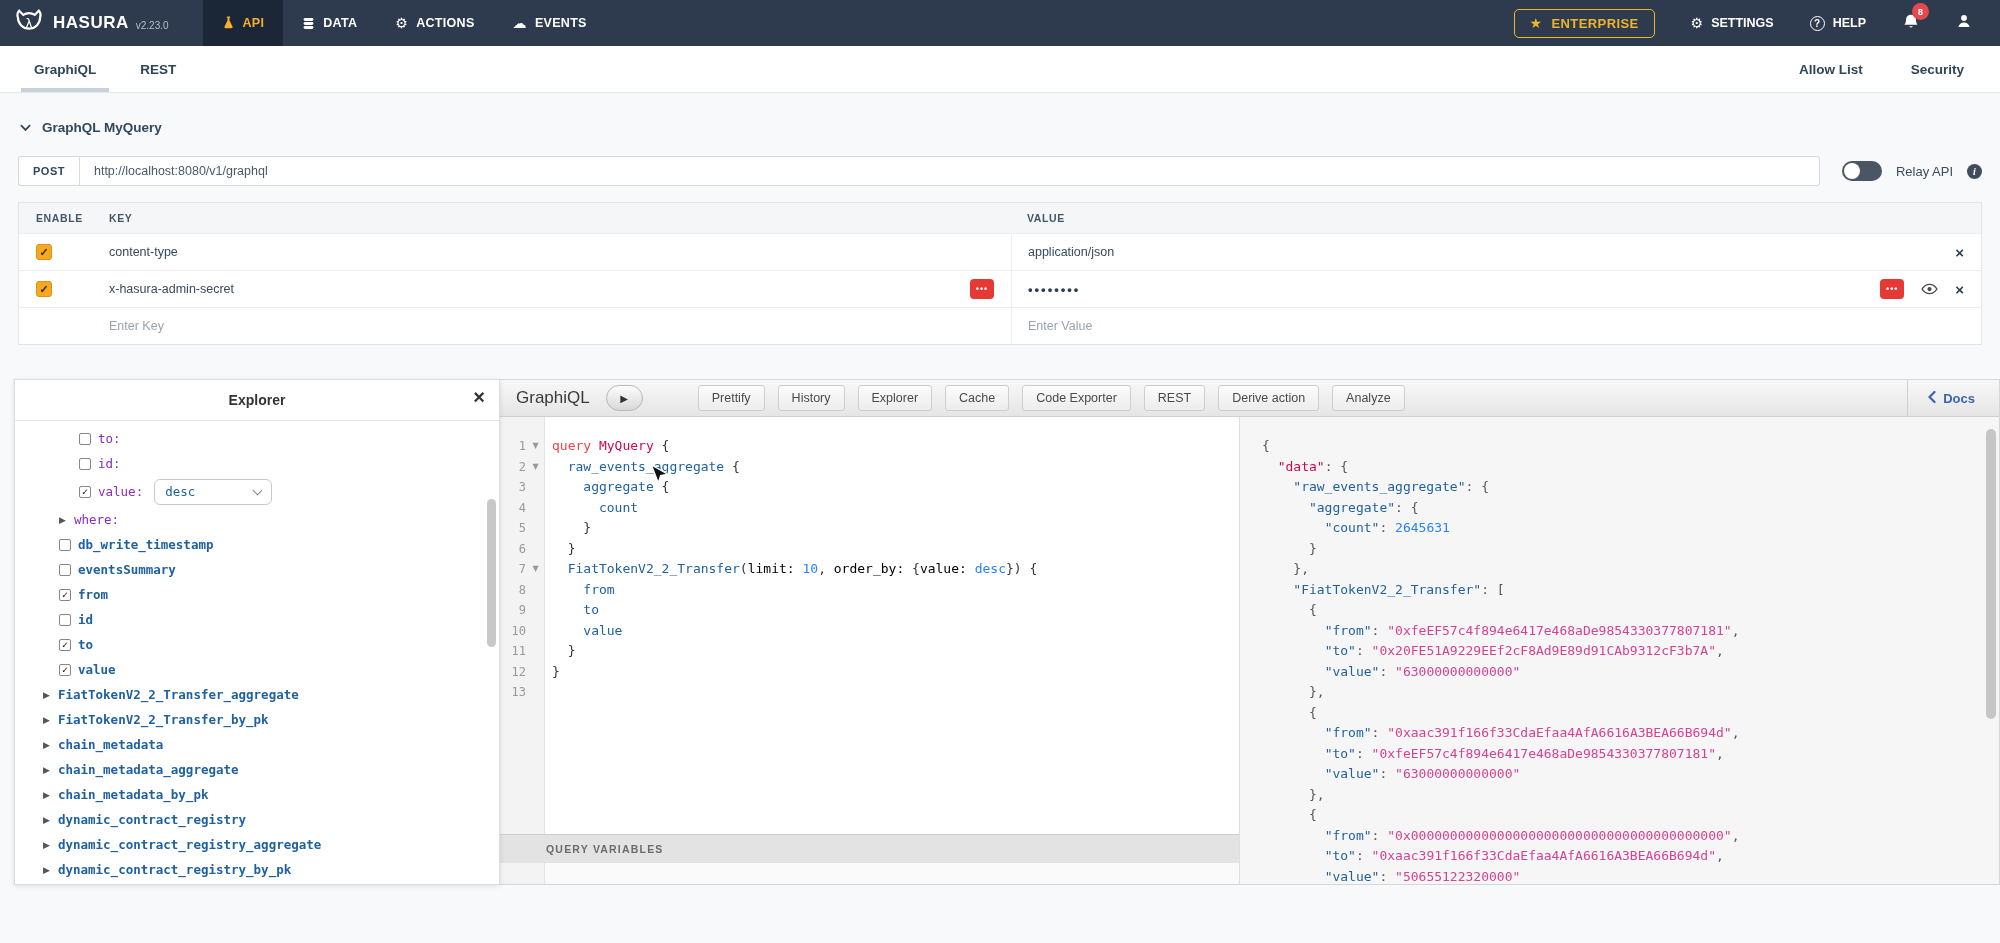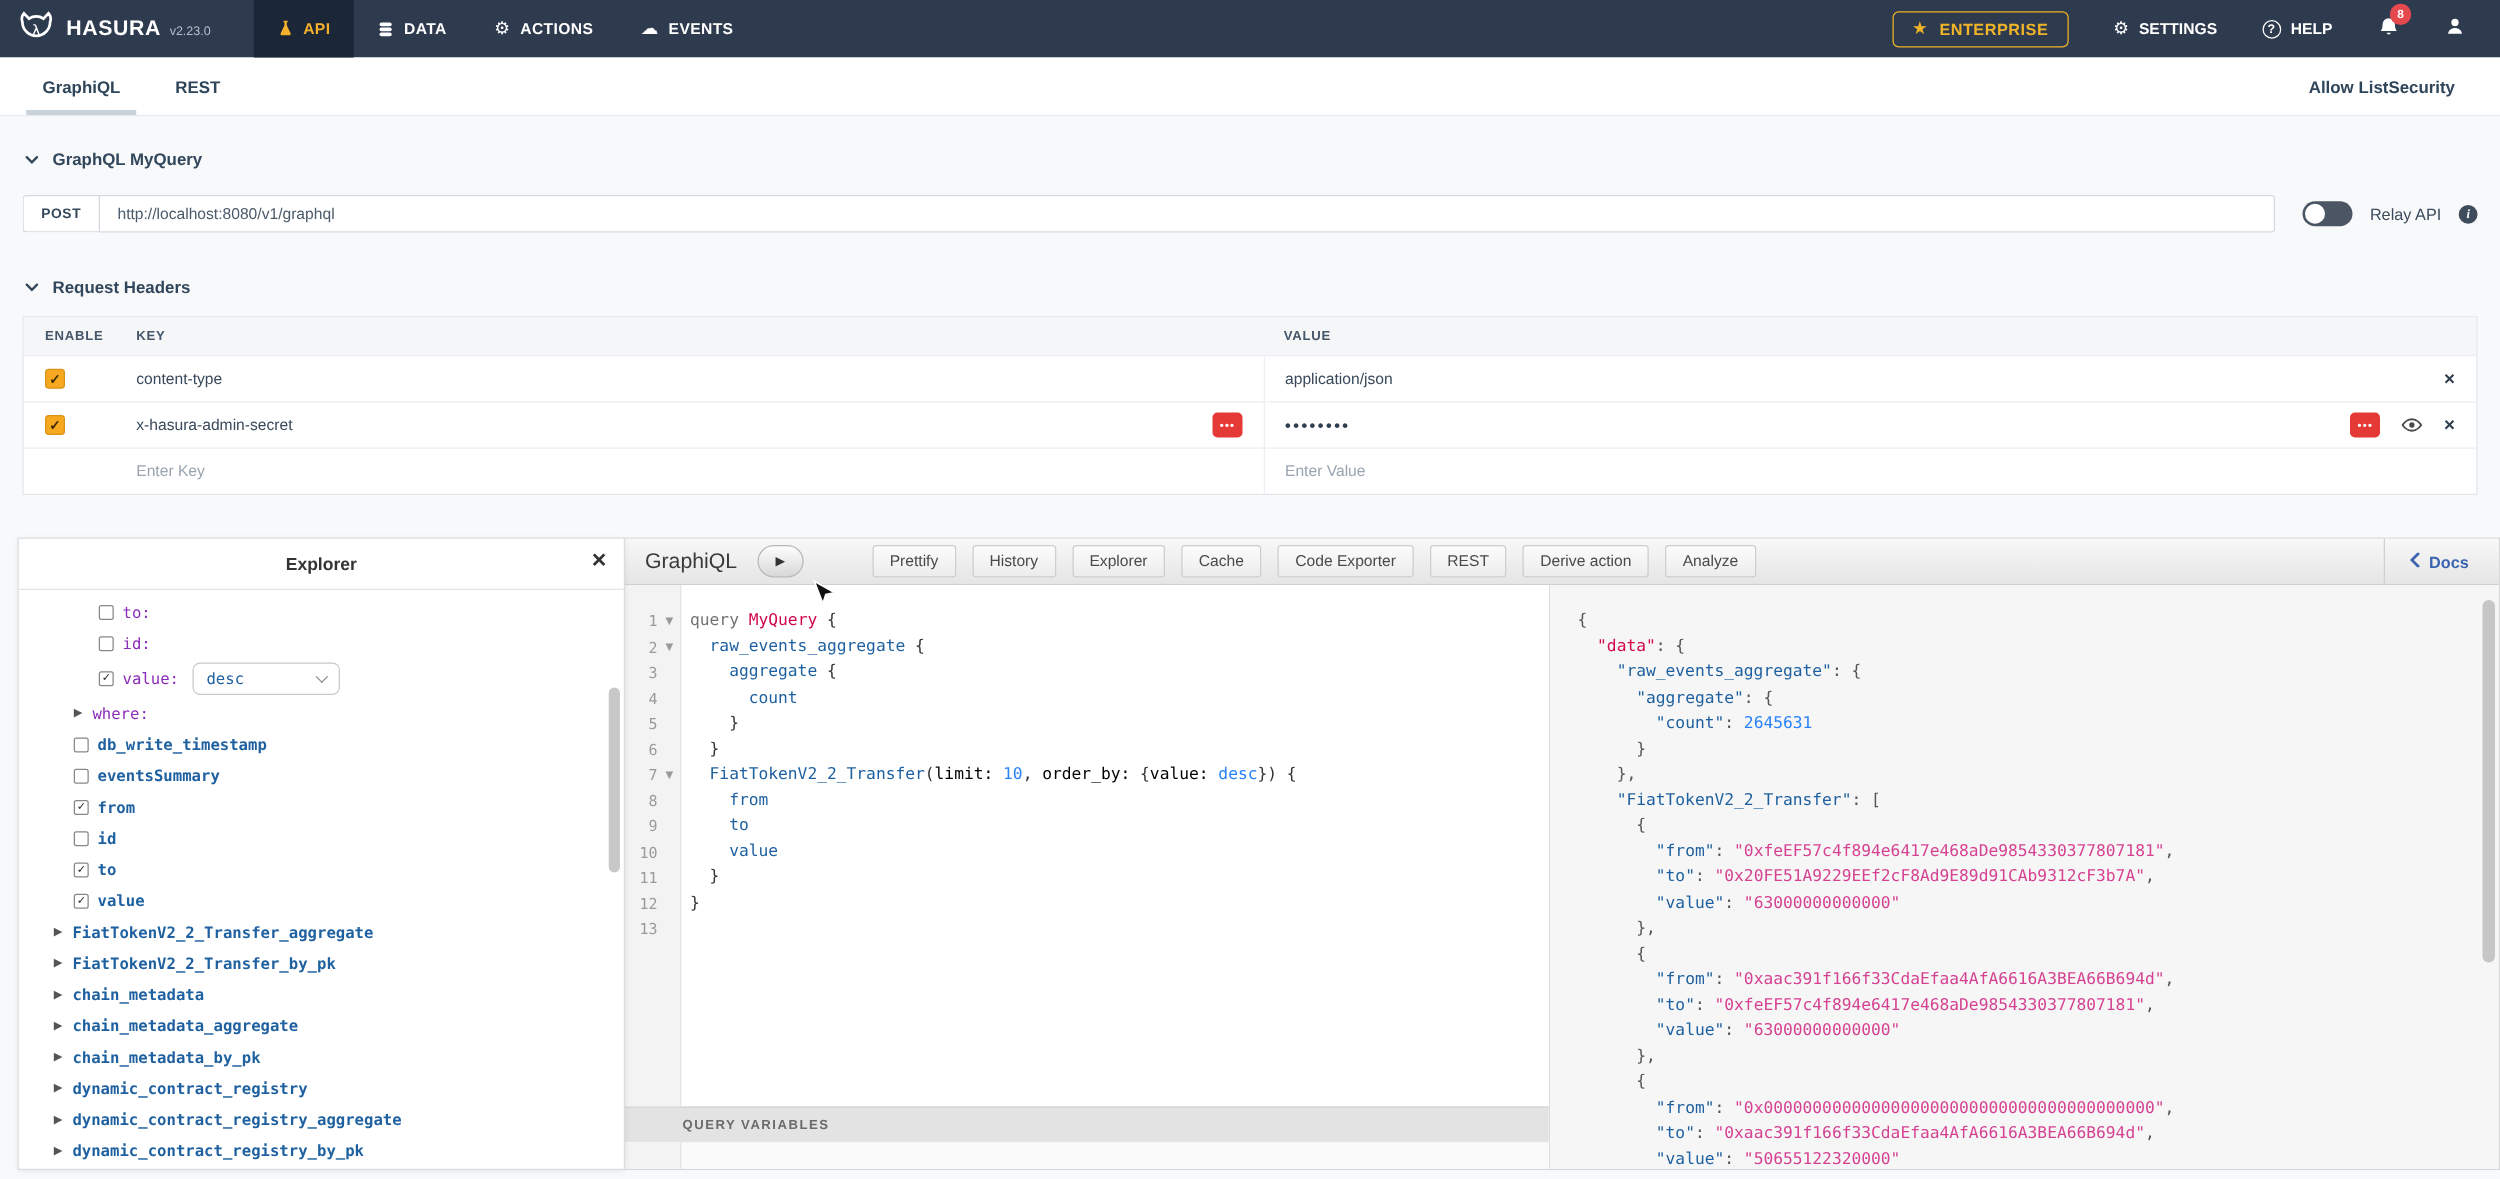--- a/index.html
+++ b/index.html
@@ -33,21 +33,21 @@
   .user-wrap { cursor:pointer; display:flex; }
 
   
   .tabsrow { height:47px; background:#fff; border-bottom:1px solid #e6e9ec; display:flex;
     align-items:stretch; padding:0 36px 0 34px; }
   .tabs-left, .tabs-right { display:flex; }
   .tab { position:relative; display:flex; align-items:center; margin-right:44px; font-size:13.5px;
     font-weight:bold; color:#2f4559; cursor:pointer; }
   .tab.active::after { content:""; position:absolute; left:-13px; right:-13px; bottom:0; height:4px; background:#c9d2da; }
   .tabs-right { margin-left:auto; }
-  .tabs-right .tab { margin-right:0; }
+  .tabs-right .tab { margin-right:0; margin-left:48px; }
 
   
   .section-head { display:flex; align-items:center; gap:11px; margin:27px 0 0 20px;
     font-size:13.5px; font-weight:bold; color:#32475c; }
   .chev { display:flex; }
 
   .endpoint-row { display:flex; align-items:center; margin:21px 18px 0 18px; }
   .post-badge { height:30px; display:flex; align-items:center; padding:0 14px; background:#fff;
     border:1px solid #d5dae0; border-right:none; border-radius:3px 0 0 3px; font-size:11px;
     font-weight:bold; color:#33465a; letter-spacing:.5px; }
@@ -131,21 +131,21 @@
     padding-left:46px; font-size:10.5px; font-weight:bold; letter-spacing:1.2px; color:#6b6b6b; }
   .qvars-stub { flex:0 0 21px; background:#fafafa; position:relative; }
   .qvars-stub .gstrip { position:absolute; left:0; top:0; bottom:0; width:45px; background:#f3f3f3; border-right:1px solid #e4e4e4; }
 
   .resp-col { flex:1; background:#f6f6f6; position:relative; overflow:hidden; }
   .resp-code { padding:19px 0 0 22px; font-family:"DejaVu Sans Mono", monospace; font-size:13px; line-height:20.5px; }
   .rline { white-space:pre; }
   .resp-scroll { position:absolute; right:3px; top:12px; width:10px; height:290px; border-radius:5px; background:#c6c6c6; }
 
   
-  .tk-kw { color:#737373; } .tk-def { color:#D2054E; } .tk-prop { color:#1F61A0; }
+  .tk-kw { color:#ef4444; } .tk-def { color:#D2054E; } .tk-prop { color:#1F61A0; }
   .tk-attr { color:#000000; } .tk-num { color:#2882F9; } .tk-str { color:#D64292; }
   .tk-pl { color:#333; } .tk-pl2 { color:#555; } .tk-key { color:#1F61A0; } .tk-key2 { color:#D2054E; }
 
   .mouse-cursor { position:absolute; left:650px; top:464px; z-index:60; pointer-events:none; }
 </style>
 </head>
 <body>
 
 <div class="page">
 
@@ -251,28 +251,20 @@
     </div>
     <div class="relay-group">
       <div class="toggle">
         <div class="knob"></div>
       </div>
       <span class="relay-label">Relay API</span>
       <span class="info-ic">i</span>
     </div>
   </div>
 
-  <div class="section-head" style="margin-top:36px;">
-    <span class="chev">
-      <svg width="11" height="8" viewBox="0 0 12 8" fill="none" stroke="#32475c" stroke-width="2" stroke-linecap="round">
-          <path d="M1.5 1.5 6 6l4.5-4.5"></path>
-        </svg>
-    </span>
-    <span>Request Headers</span>
-  </div>
   <div class="htable">
     <div class="hrow head">
       <div class="c-enable">ENABLE</div>
       <div class="c-key">KEY</div>
       <div class="c-val">VALUE</div>
     </div>
     <div id="header-rows">
         <div class="hrow">
           <div class="c-enable">
             <div class="amber-check">✓</div>

